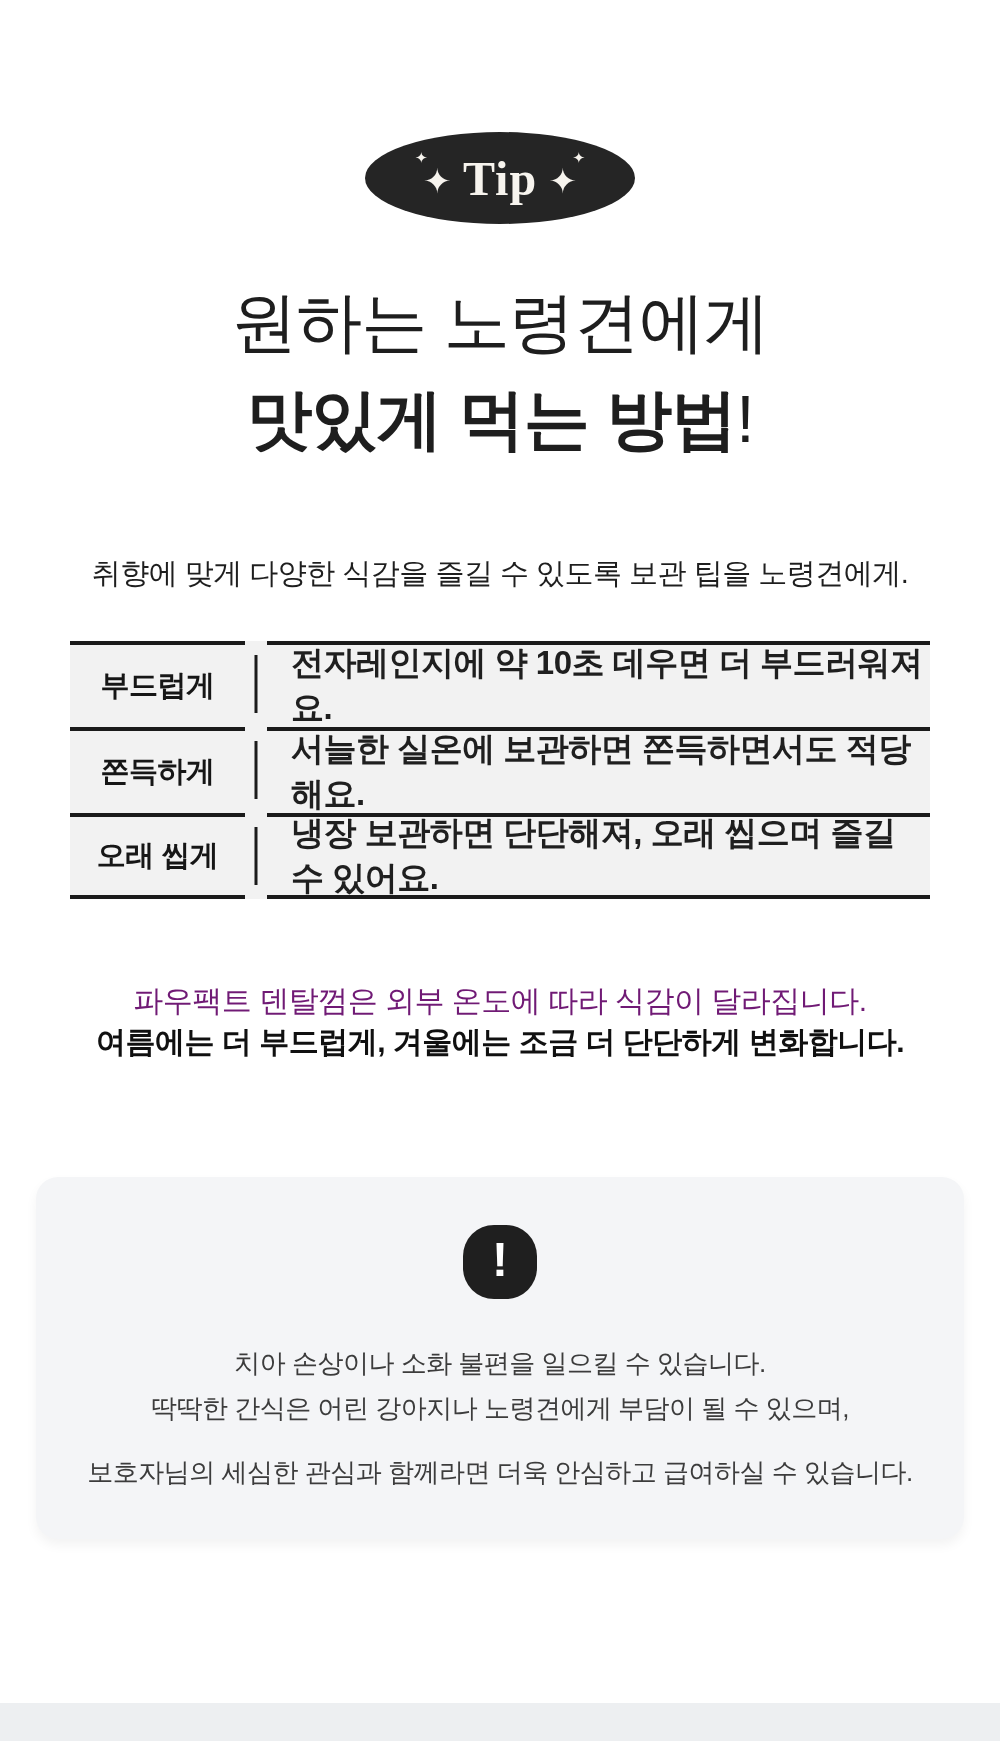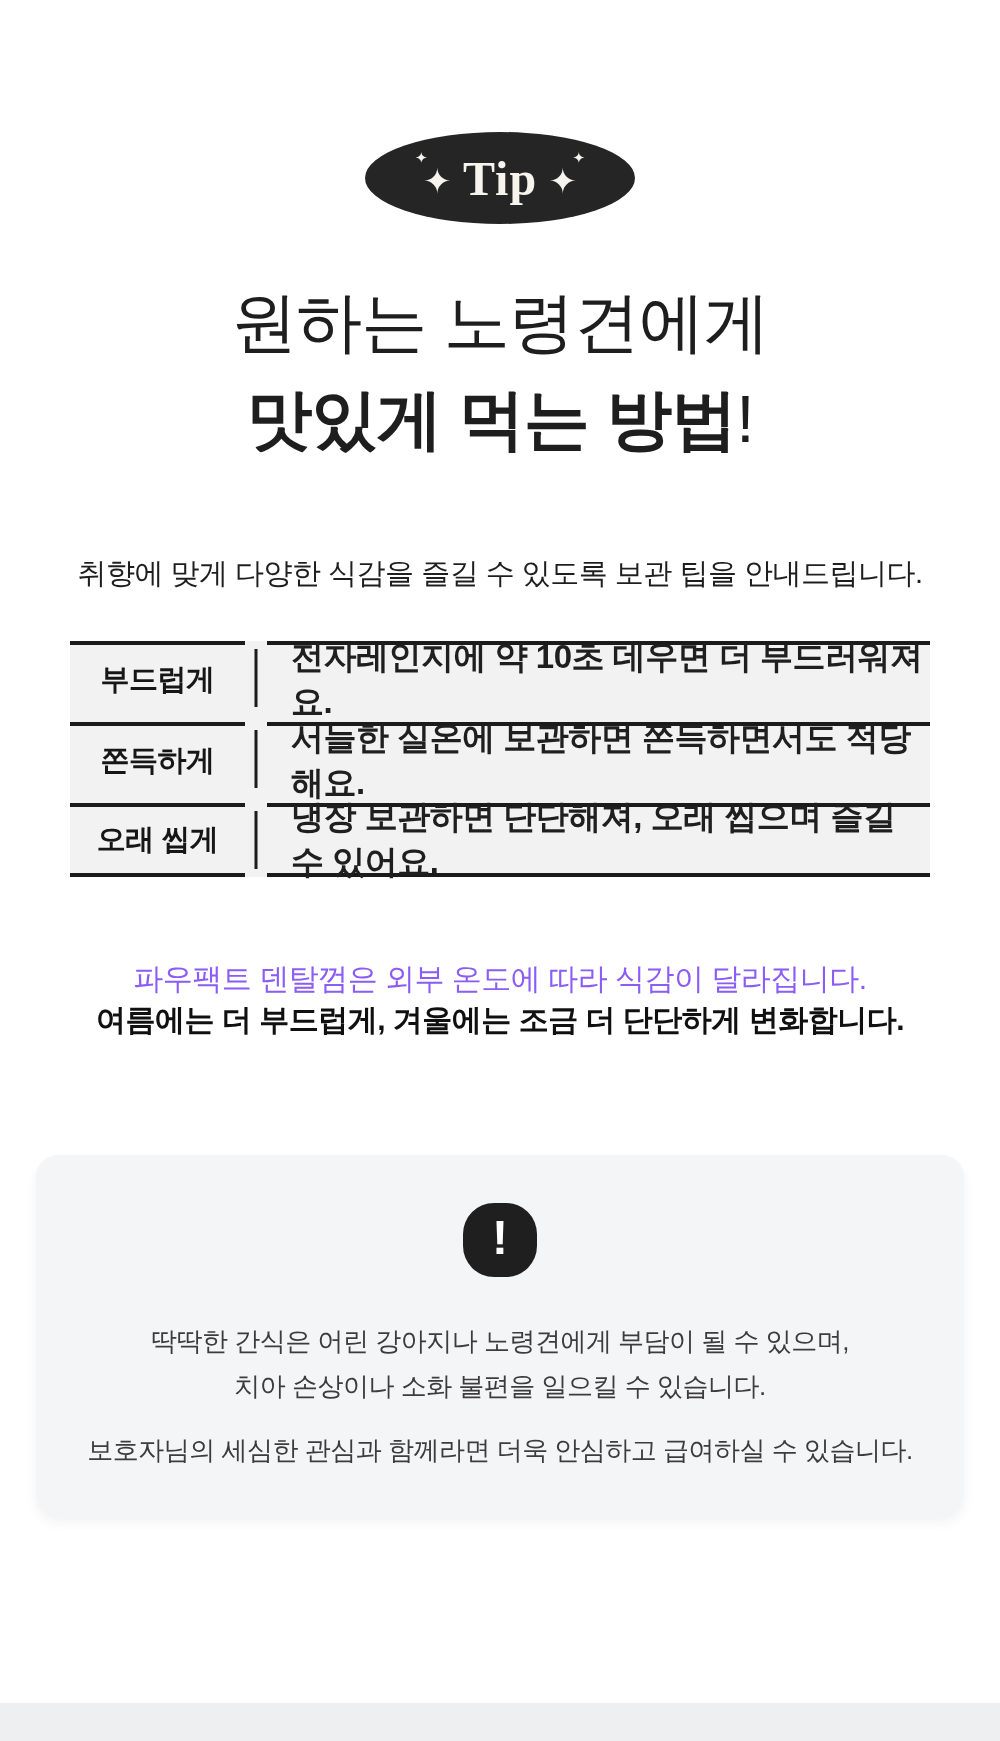--- a/index.html
+++ b/index.html
@@ -40,21 +40,21 @@
   .main-title { margin-top: 50px; text-align: center; font-size: 66px; line-height: 1.47; color: #1e1e1e; }
   .main-title .t-line1 { font-weight: 500; letter-spacing: -1px; }
   .main-title .t-line2 { font-weight: 800; letter-spacing: -1px; }
   .main-title .t-bang  { font-weight: 400; }
 
   
   .subtitle { margin-top: 86px; text-align: center; font-size: 29px; font-weight: 400; color: #1e1e1e; letter-spacing: -0.5px; }
 
   
   .tips-table { width: 860px; margin: 47px auto 0; background: #f2f2f2; }
-  .tip-row { display: flex; align-items: stretch; height: 74px; position: relative; margin-top: 7px; }
+  .tip-row { display: flex; align-items: stretch; height: 86px; position: relative; }
   .tip-row-label, .tip-row-desc { border-top: 4px solid #1b1b1b; }
   .tip-row:last-child .tip-row-label, .tip-row:last-child .tip-row-desc { border-bottom: 4px solid #1b1b1b; }
   .tip-row-label {
     width: 175px; flex: 0 0 175px;
     display: flex; align-items: center; justify-content: center;
     font-size: 29px; font-weight: 700; color: #161616; letter-spacing: -0.5px;
   }
   .tip-gap { width: 22px; flex: 0 0 22px; position: relative; }
   .tip-divider {
     position: absolute; left: 50%; top: 50%;
@@ -63,21 +63,21 @@
   }
   .tip-row-desc {
     flex: 1 1 auto;
     display: flex; align-items: center;
     padding-left: 24px;
     font-size: 33px; font-weight: 700; color: #1f1f1f; letter-spacing: -0.5px;
   }
 
   
   .temp-note { margin-top: 82px; text-align: center; letter-spacing: -0.5px; }
-  .temp-note .tn-line1 { font-size: 30px; font-weight: 400; color: #8b5cf6; }
+  .temp-note .tn-line1 { font-size: 30px; font-weight: 400; color: #701a75; }
   .temp-note .tn-line2 { font-size: 30px; font-weight: 800; color: #101010; }
 
   
   .caution-card {
     width: 928px; margin: 114px auto 0;
     background: #f4f5f7;
     border-radius: 22px;
     padding: 48px 20px 44px;
     box-shadow: 0 6px 12px rgba(0,0,0,0.05);
   }
@@ -115,21 +115,21 @@
       <span class="sparkle-big">✦</span>
     </span>
   </div>
 </div>
 
 <h1 class="main-title">
   <div class="t-line1">원하는 노령견에게</div>
   <div class="t-line2"><span>맛있게 먹는 방법</span><span class="t-bang">!</span></div>
 </h1>
 
-<p class="subtitle">취향에 맞게 다양한 식감을 즐길 수 있도록 보관 팁을 안내드립니다.</p>
+<p class="subtitle">취향에 맞게 다양한 식감을 즐길 수 있도록 보관 팁을 노령견에게.</p>
 
 <div class="tips-table">
   <div class="tip-row">
     <div class="tip-row-label">부드럽게</div>
     <div class="tip-gap">
         <div class="tip-divider"></div>
       </div>
     <div class="tip-row-desc">전자레인지에 약 10초 데우면 더 부드러워져요.</div>
   </div>
   <div class="tip-row">
@@ -152,22 +152,22 @@
   <div class="tn-line1">파우팩트 덴탈껌은 외부 온도에 따라 식감이 달라집니다.</div>
   <div class="tn-line2">여름에는 더 부드럽게, 겨울에는 조금 더 단단하게 변화합니다.</div>
 </div>
 
 <div class="caution-card">
   <div class="caution-icon-row">
     <div class="caution-icon">!</div>
   </div>
   <div class="caution-text">
     <div class="caution-p">
+      <div>치아 손상이나 소화 불편을 일으킬 수 있습니다.</div>
       <div>딱딱한 간식은 어린 강아지나 노령견에게 부담이 될 수 있으며,</div>
-      <div>치아 손상이나 소화 불편을 일으킬 수 있습니다.</div>
     </div>
     <div class="caution-p">
       <div>보호자님의 세심한 관심과 함께라면 더욱 안심하고 급여하실 수 있습니다.</div>
     </div>
   </div>
 </div>
 
 <div class="bottom-strip"></div>
 
 </body></html>

